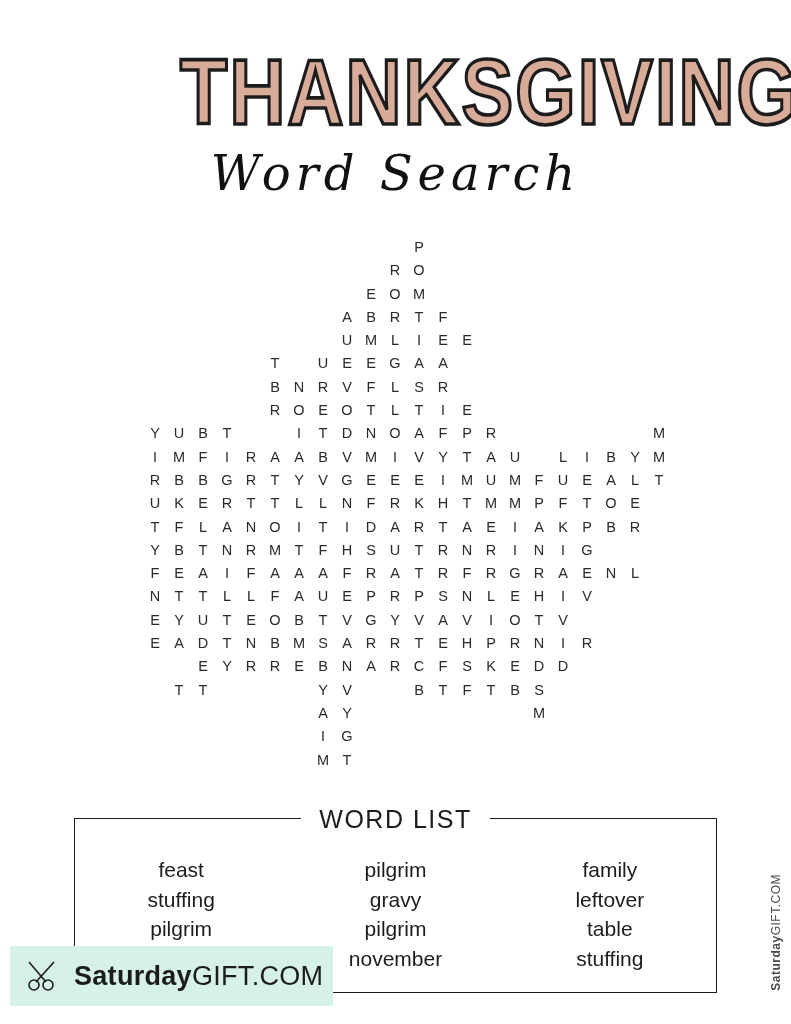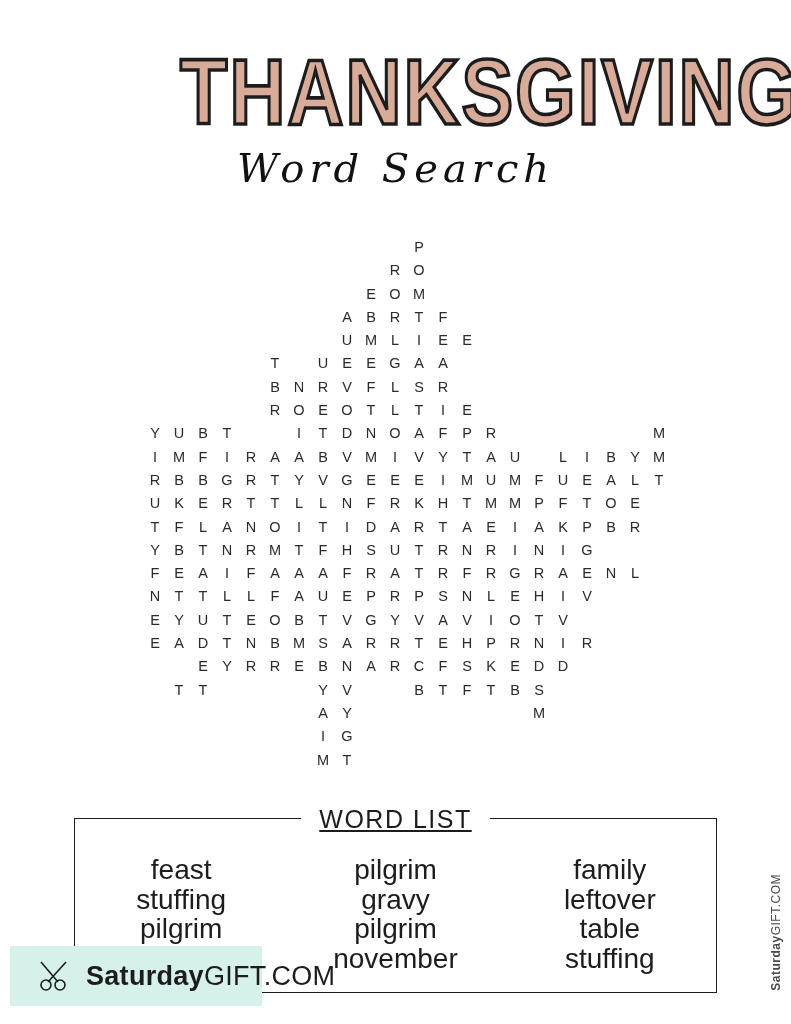--- a/index.html
+++ b/index.html
@@ -39,21 +39,21 @@
     white-space: nowrap;
   }
   .subtitle {
     position: absolute;
     top: 145px;
     left: 0;
     width: 791px;
     text-align: center;
     font-family: "DejaVu Serif", serif;
     font-style: italic;
-    font-size: 40px;
+    font-size: 48px;
     letter-spacing: 5px;
     color: #111;
     white-space: nowrap;
   }
 
   
   .grid {
     position: absolute;
     top: 236px;
     left: 95px;
@@ -90,56 +90,55 @@
     width: 791px;
     text-align: center;
     font-size: 25px;
     letter-spacing: 1.5px;
     color: #1c1c1c;
     background: transparent;
   }
   .wordbox-title span {
     background: #ffffff;
     padding: 0 18px;
-    text-decoration: underline;
   }
   .words {
     position: absolute;
     left: 74px;
     top: 855px;
     width: 643px;
     display: flex;
     justify-content: space-around;
     font-size: 0;
   }
   .word-col {
     display: flex;
     flex-direction: column;
     align-items: center;
     width: 160px;
   }
   .word {
-    font-size: 28px;
+    font-size: 21px;
     line-height: 29.5px;
     color: #1c1c1c;
     font-family: "Liberation Sans", sans-serif;
     white-space: nowrap;
   }
 
   
   .badge {
     position: absolute;
     left: 10px;
     bottom: 18px;
-    width: 252px;
+    width: 323px;
     height: 60px;
     background: #d6f0ea;
     display: flex;
     align-items: center;
-    padding-left: 26px;
+    padding-left: 14px;
   }
   .badge-logo {
     width: 40px;
     height: 40px;
     margin-right: 10px;
     flex: none;
   }
   .badge-text {
     font-size: 27px;
     letter-spacing: 0.3px;

